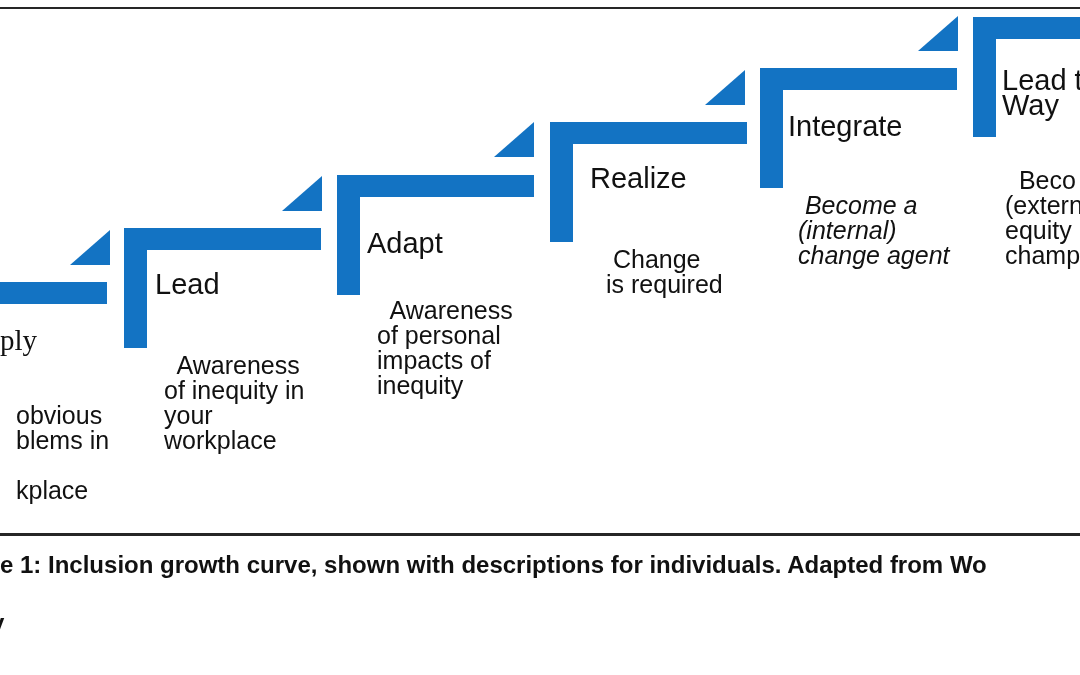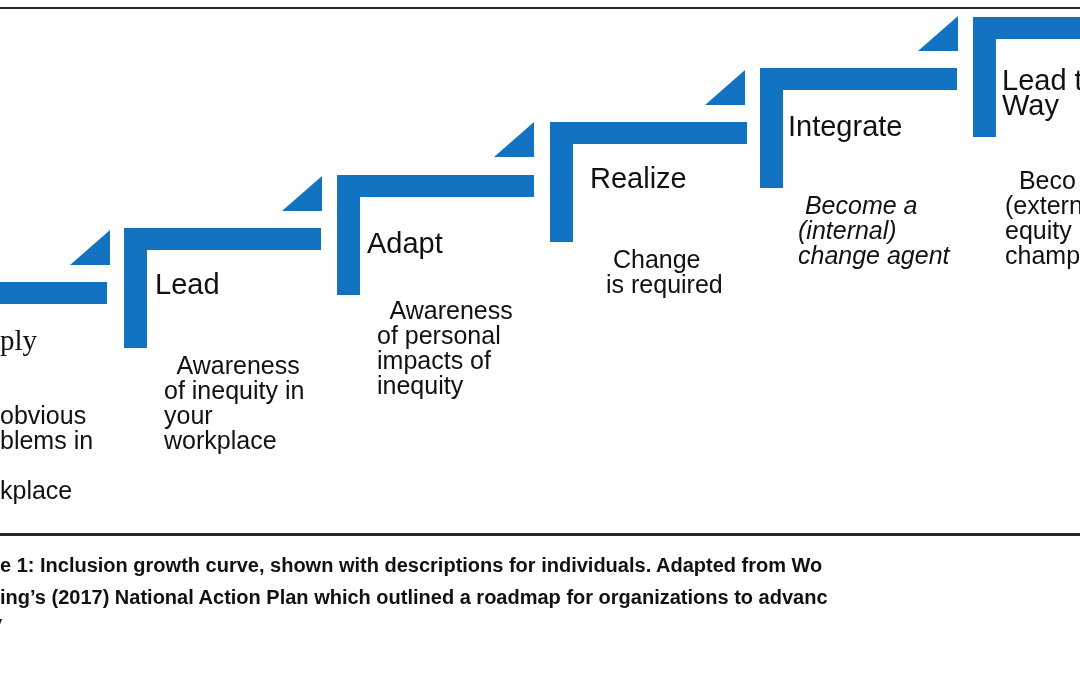--- a/index.html
+++ b/index.html
@@ -50,41 +50,41 @@
   }
   .sdesc {
     position: absolute;
     font-size: 25px;
     line-height: 25px;
     white-space: pre;
     color: var(--ink, #111111);
   }
   .cap {
     position: absolute;
-    font-size: 20px;
+    font-size: 24px;
     font-weight: bold;
     line-height: 32px;
     white-space: pre;
     color: var(--ink, #111111);
   }
 </style>
 </head>
 <body>
 
 <div id="screen">
 
   <div class="hline" style="top:7px;height:2px;"></div>
   <div class="hline" style="top:533px;height:3px;"></div>
 
   <div>
 
     <div class="tread" style="left:-90px;top:282px;"></div>
     <div class="tri" style="left:70px;top:230px;"></div>
     <div class="slabel" style="left:0;top:328px;font-family:Liberation Serif, serif;">ply</div>
-    <div class="sdesc" style="left:0;top:403px;">obvious
+    <div class="sdesc" style="left:16px;top:403px;">obvious
 blems in
 
 kplace</div>
   </div>
 
   <div>
     <div class="riser" style="left:124px;top:228px;"></div>
     <div class="tread" style="left:124px;top:228px;"></div>
     <div class="tri" style="left:282px;top:176px;"></div>
     <div class="slabel" style="left:155px;top:272px;">Lead</div>
@@ -129,16 +129,15 @@
     <div class="tread" style="left:973px;top:17px;"></div>
     <div class="slabel" style="left:1002px;top:68px;">Lead th
 Way</div>
     <div class="sdesc" style="left:1005px;top:168px;">  Beco
 (extern
 equity
 champ</div>
   </div>
 
   <div class="cap" style="left:0;top:549px;">e 1: Inclusion growth curve, shown with descriptions for individuals. Adapted from Wo</div>
-  <div class="cap" style="left:0;top:581px;">ing’s (2017) National Action Plan which outlined a roadmap for organizations to advanc</div>
   <div class="cap" style="left:-9px;top:607px;">y</div>
 
 </div>
 
 </body></html>

